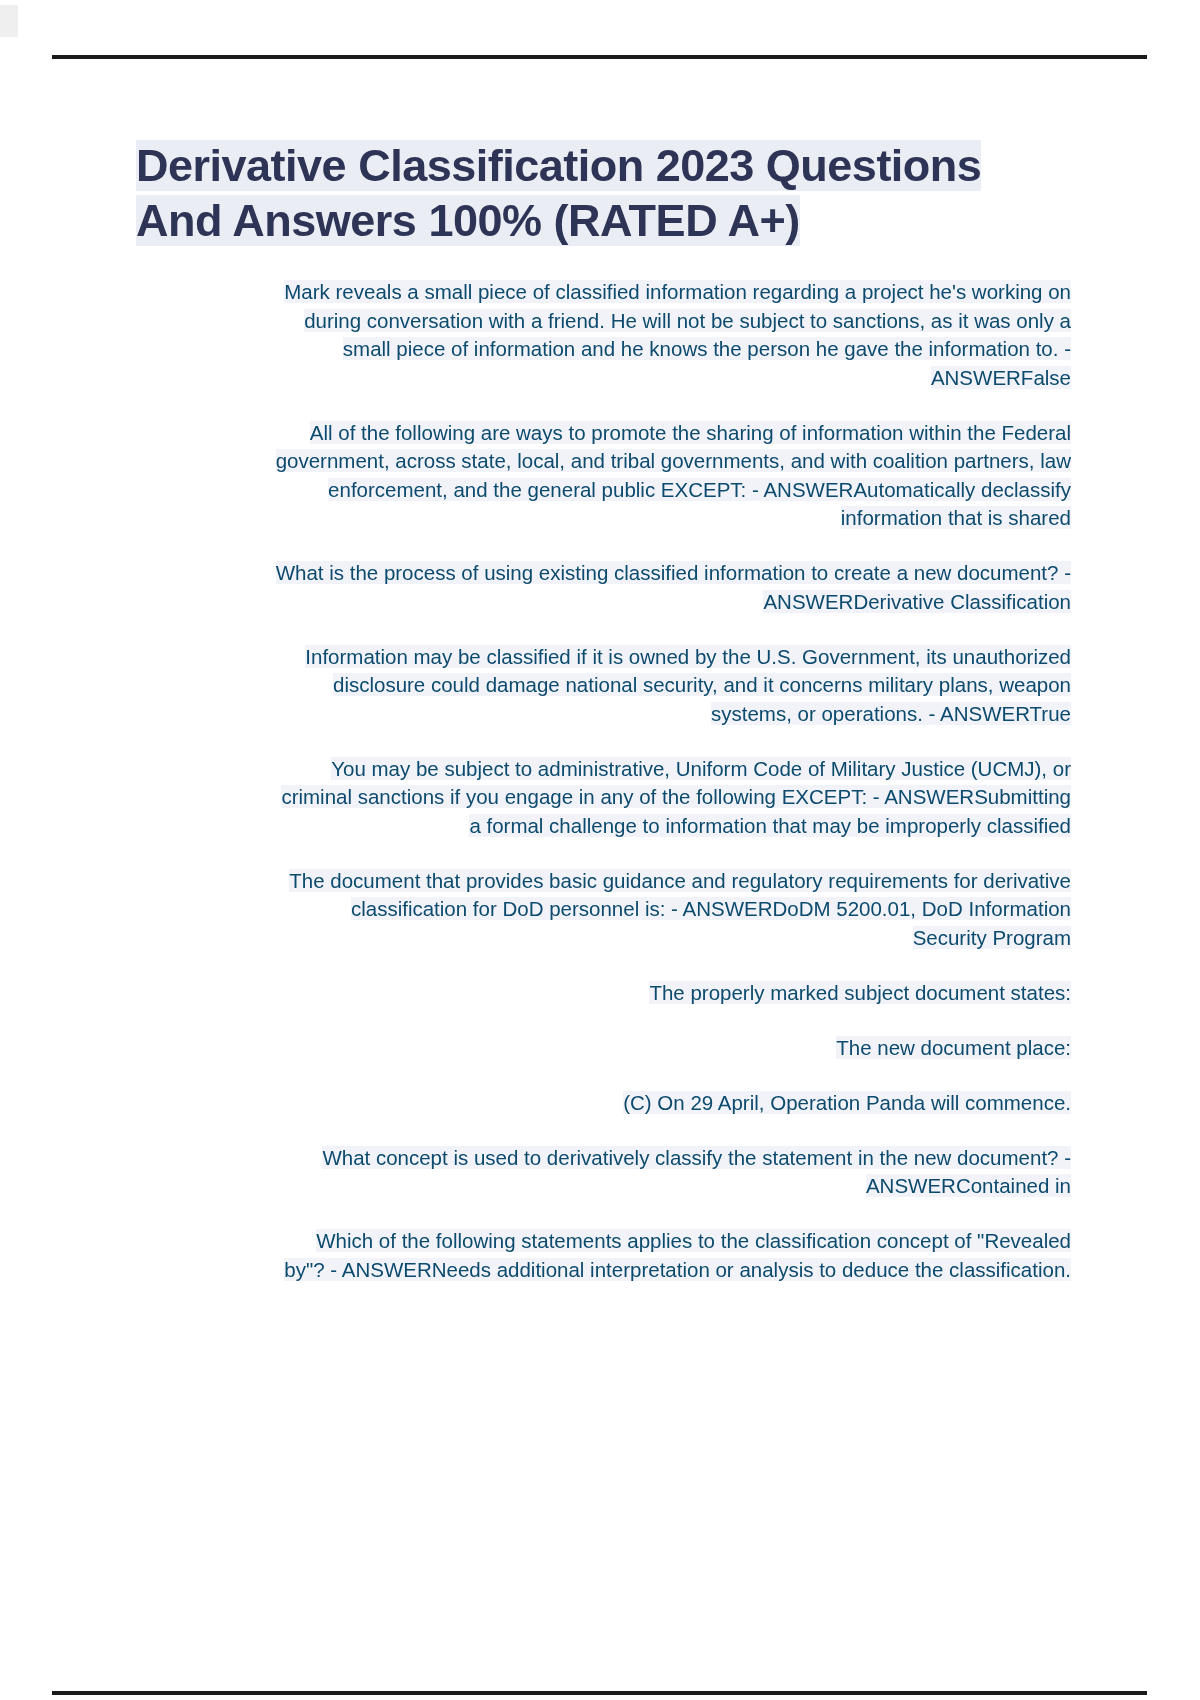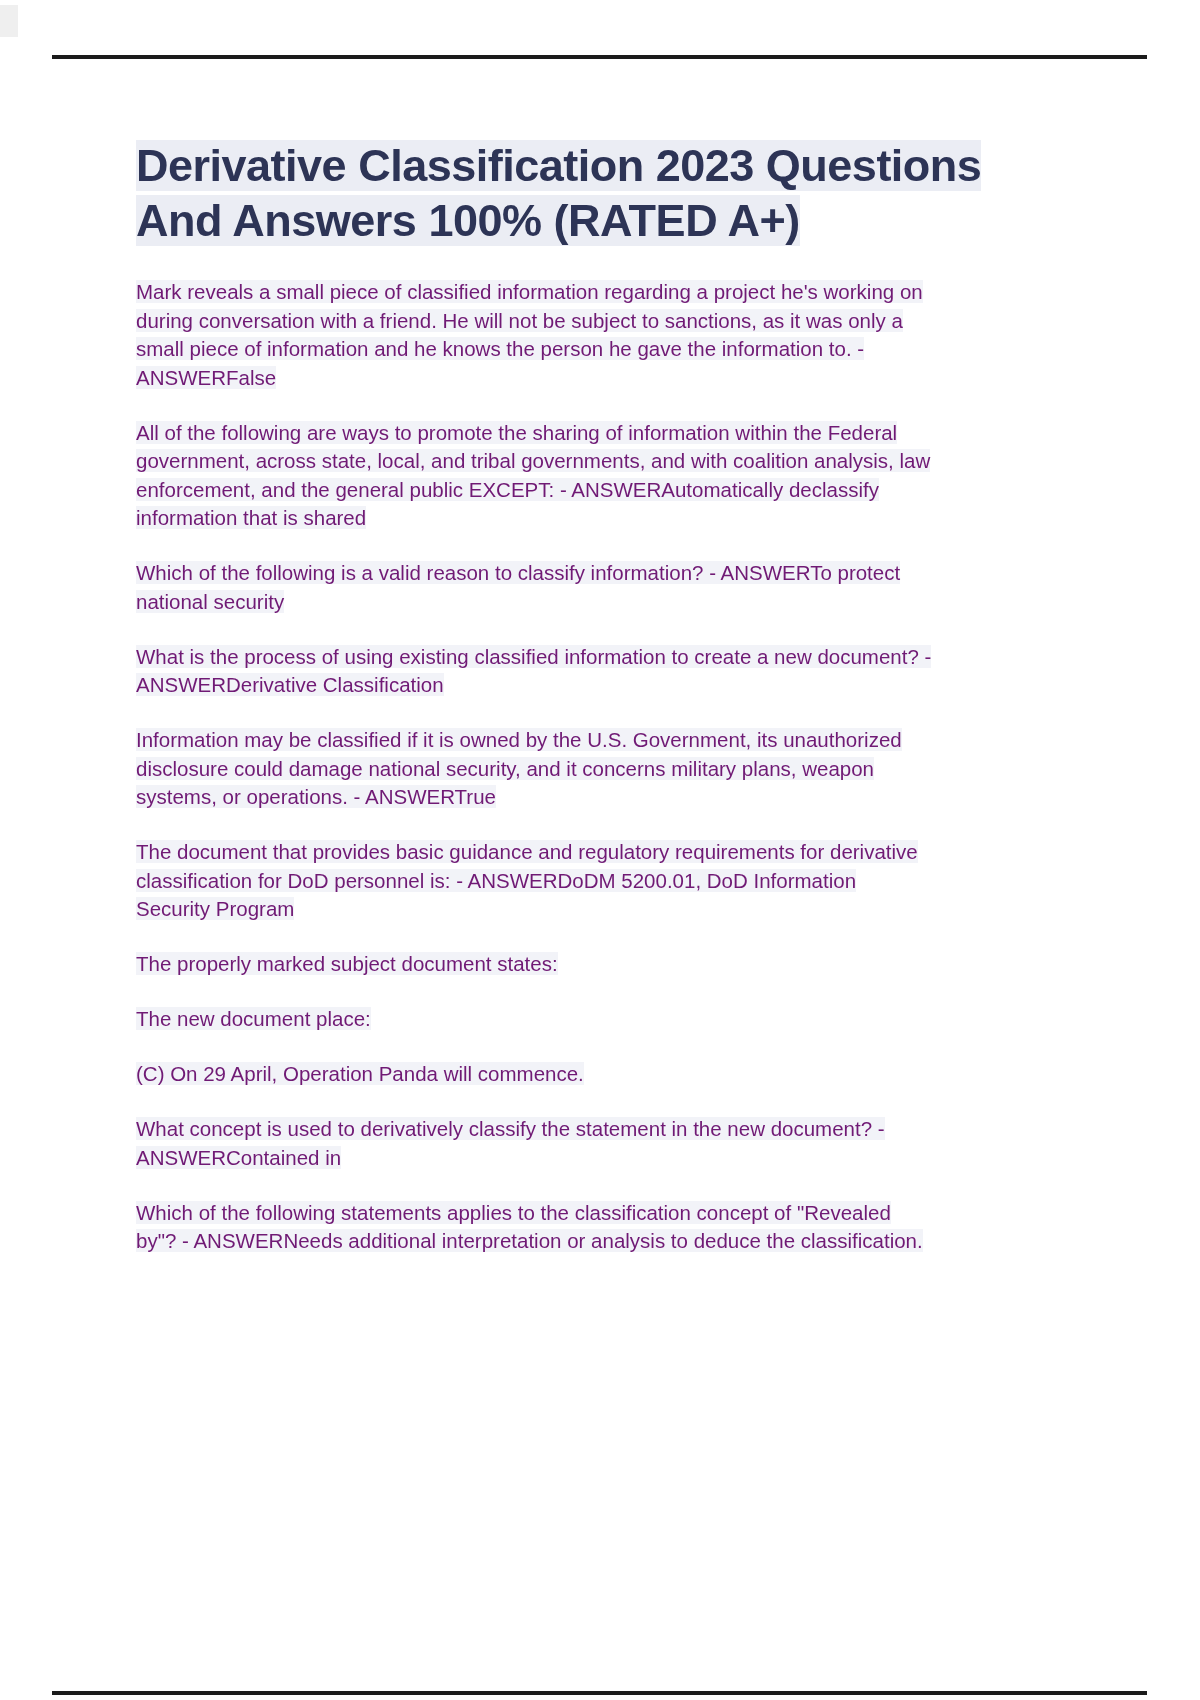--- a/index.html
+++ b/index.html
@@ -41,21 +41,22 @@
     color: #2d3456;
   }
   h1.title .hl-title {
     background: #ebedf4;
     white-space: pre-line;
   }
   p.para {
     margin: 0 0 26.5px 0;
     font-size: 20.5px;
     line-height: 28.5px;
-    color: #701a75;
+    color: #0c4a6e;
+    text-align: right;
   }
   p.para .hl {
     background: #f2f3f8;
     white-space: pre-line;
   }
 </style>
 </head>
 <body>
 
 <div class="page">
@@ -64,30 +65,31 @@
 
   <main class="content">
     <h1 class="title"><span class="hl-title">Derivative Classification 2023 Questions
 And Answers 100% (RATED A+)</span></h1>
 
     <p class="para"><span class="hl">Mark reveals a small piece of classified information regarding a project he's working on
 during conversation with a friend. He will not be subject to sanctions, as it was only a
 small piece of information and he knows the person he gave the information to. -
 ANSWERFalse</span></p>
     <p class="para"><span class="hl">All of the following are ways to promote the sharing of information within the Federal
-government, across state, local, and tribal governments, and with coalition analysis, law
+government, across state, local, and tribal governments, and with coalition partners, law
 enforcement, and the general public EXCEPT: - ANSWERAutomatically declassify
 information that is shared</span></p>
-    <p class="para"><span class="hl">Which of the following is a valid reason to classify information? - ANSWERTo protect
-national security</span></p>
     <p class="para"><span class="hl">What is the process of using existing classified information to create a new document? -
 ANSWERDerivative Classification</span></p>
     <p class="para"><span class="hl">Information may be classified if it is owned by the U.S. Government, its unauthorized
 disclosure could damage national security, and it concerns military plans, weapon
 systems, or operations. - ANSWERTrue</span></p>
+    <p class="para"><span class="hl">You may be subject to administrative, Uniform Code of Military Justice (UCMJ), or
+criminal sanctions if you engage in any of the following EXCEPT: - ANSWERSubmitting
+a formal challenge to information that may be improperly classified</span></p>
     <p class="para"><span class="hl">The document that provides basic guidance and regulatory requirements for derivative
 classification for DoD personnel is: - ANSWERDoDM 5200.01, DoD Information
 Security Program</span></p>
     <p class="para"><span class="hl">The properly marked subject document states:</span></p>
     <p class="para"><span class="hl">The new document place:</span></p>
     <p class="para"><span class="hl">(C) On 29 April, Operation Panda will commence.</span></p>
     <p class="para"><span class="hl">What concept is used to derivatively classify the statement in the new document? -
 ANSWERContained in</span></p>
     <p class="para"><span class="hl">Which of the following statements applies to the classification concept of "Revealed
 by"? - ANSWERNeeds additional interpretation or analysis to deduce the classification.</span></p>

